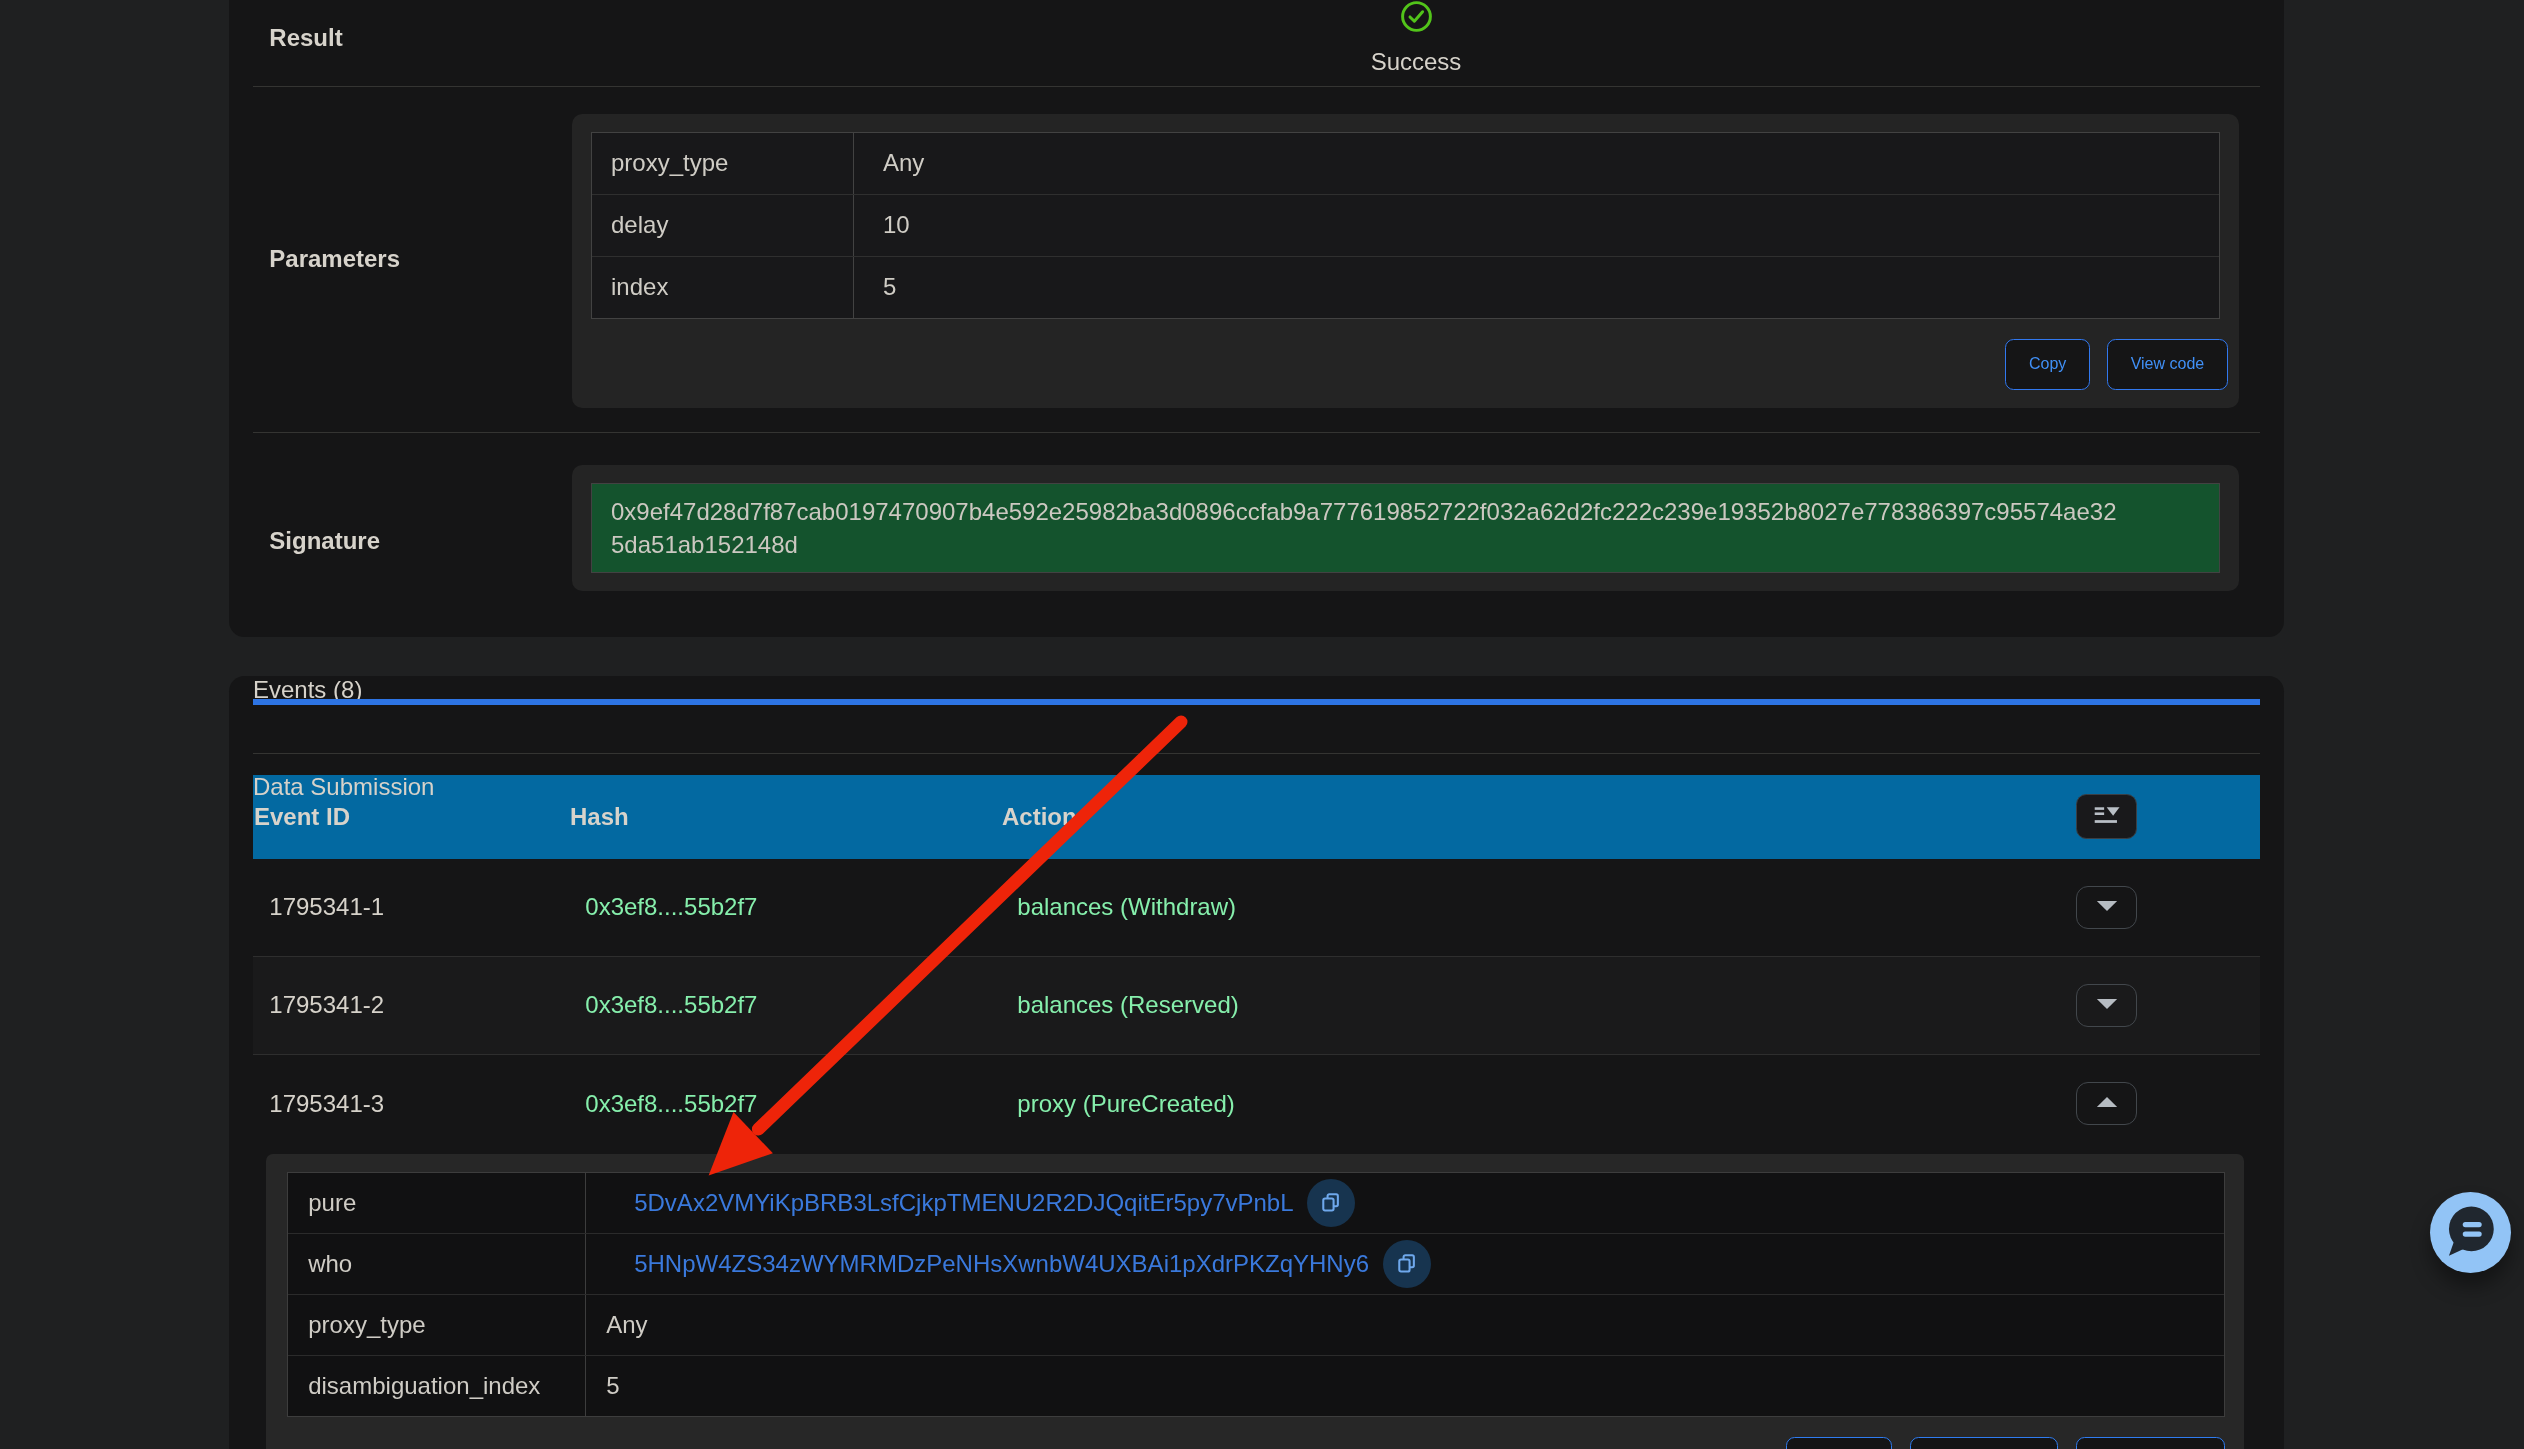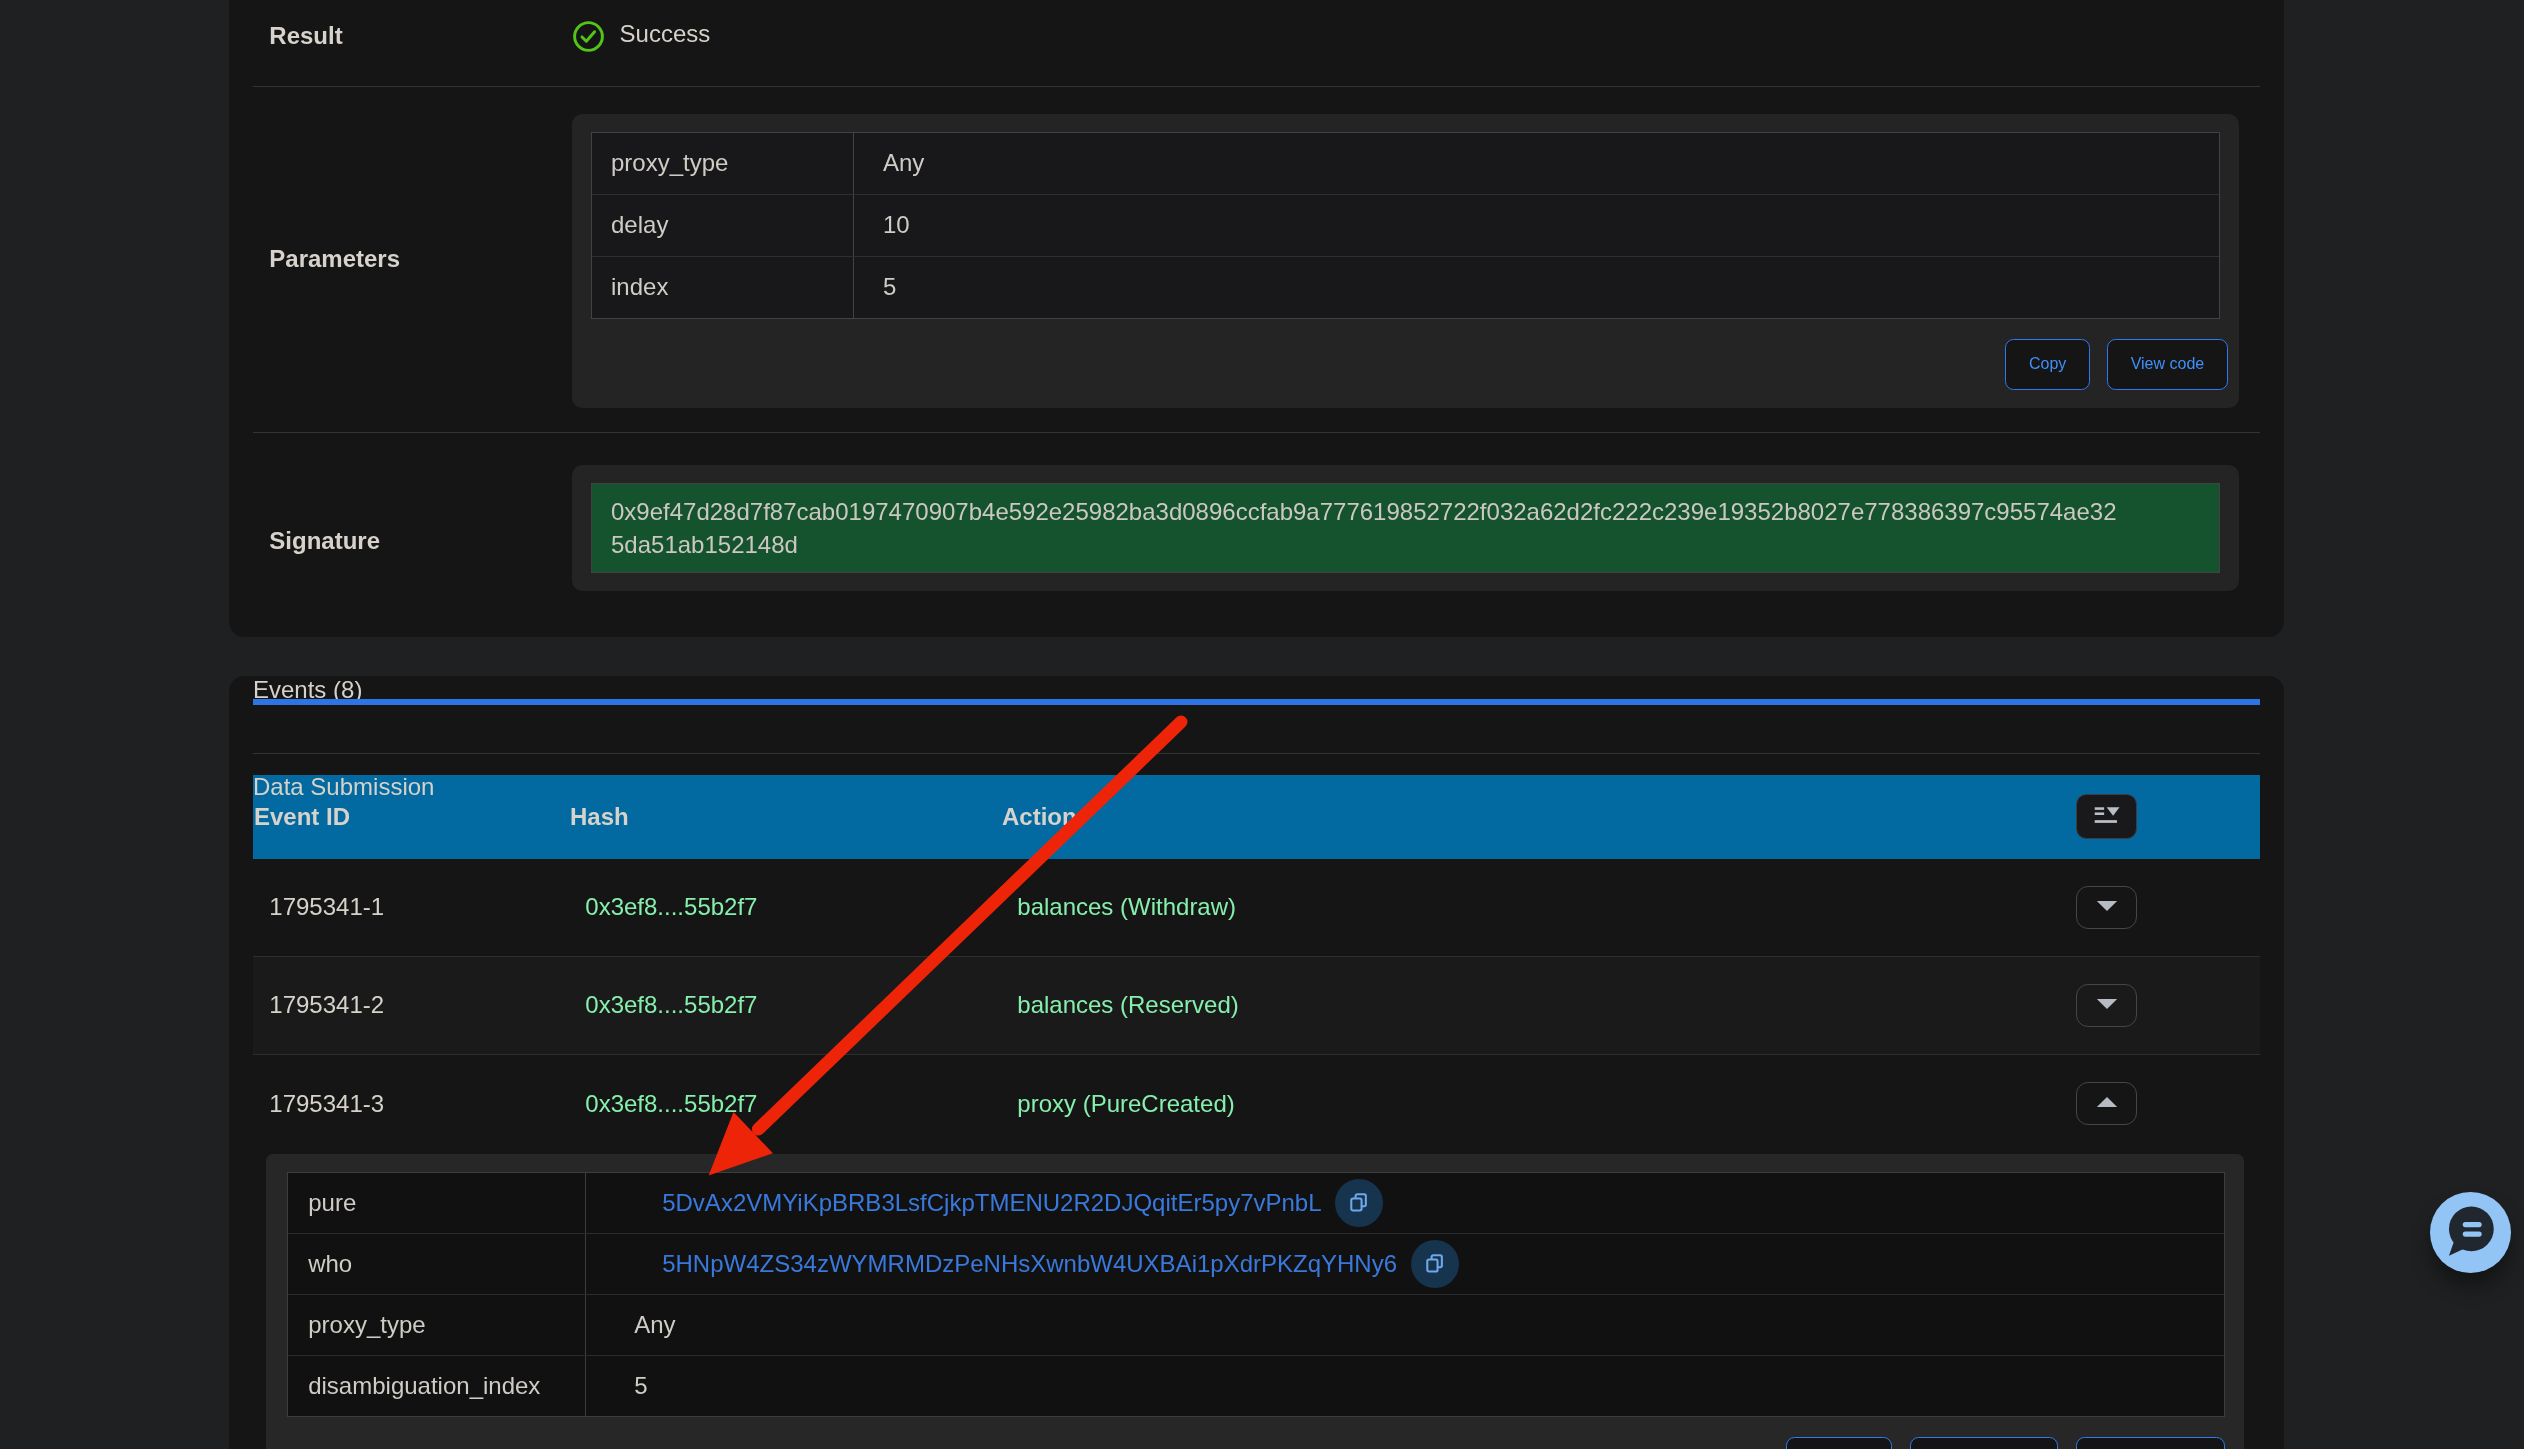--- a/index.html
+++ b/index.html
@@ -8,21 +8,21 @@
   .card{position:absolute;left:229px;width:2055px;background:#151516;border-radius:15.4px;
         padding:0 24px;box-sizing:border-box;}
   .card1{top:-22px;height:659px;padding-top:22px;}
   .card2{top:676px;height:840px;}
 
   
   .frow{display:grid;grid-template-columns:319px 1fr;align-items:center;}
   .result-row{height:72px;padding-bottom:13.7px;}
   .flabel{padding-left:16.3px;font-weight:700;color:#d7d3cb;}
   .hdiv{height:0.9px;background:#343432;}
-  .success-wrap{display:flex;gap:14.6px;}
+  .success-wrap{display:flex;align-items:center;gap:14.6px;flex-direction:column;}
   .check-icon{width:33px;height:33px;display:inline-flex;}
 
   .params-row{min-height:345px;}
   .sig-row{min-height:217px;}
 
   .panel{background:#242424;border-radius:10.3px;padding:18px 19px;box-sizing:border-box;margin-right:21.4px;}
   .params-panel{margin-top:26.6px;margin-bottom:23px;}
   .kv-table{border:0.9px solid #424242;background:#18181a;}
   .kv-row{display:grid;grid-template-columns:262px 1fr;height:61px;align-items:stretch;}
   .kv-row + .kv-row{border-top:0.9px solid #2f2f2f;}
@@ -51,21 +51,21 @@
         padding-left:16.3px;height:98px;box-sizing:border-box;}
   .erow.alt{background:#1a1a1b;}
   .erow.sep{border-bottom:0.9px solid #2e2e2e;}
   .link{color:#86efac;cursor:pointer;text-decoration:none;}
   .expander{width:61px;height:43px;border-radius:12px;border:1.7px solid #42474c;background:transparent;
             display:flex;align-items:center;justify-content:center;cursor:pointer;}
 
   .detail-box{margin:1.7px 16.3px 0 13px;background:#272727;border-radius:6.9px;
               padding:18px 19px 20px 20.6px;}
   .detail-table{border:0.9px solid #3d3d3d;background:#111112;}
-  .drow{display:grid;grid-template-columns:298px 1fr;height:60px;align-items:stretch;gap:28px;}
+  .drow{display:grid;grid-template-columns:298px 1fr;height:60px;align-items:stretch;}
   .drow + .drow{border-top:0.9px solid #2b2b2b;}
   .dkey{padding-left:20.6px;display:flex;align-items:center;border-right:0.9px solid #3d3d3d;color:#cfccc5;}
   .dval{padding-left:20.6px;display:flex;align-items:center;gap:13.7px;color:#cfccc5;}
   .addr{color:#3a79dc;cursor:pointer;margin-left:28px;}
   .copychip{width:48px;height:48px;border-radius:50%;background:#17344f;border:none;
             display:flex;align-items:center;justify-content:center;cursor:pointer;flex:0 0 auto;}
   .detail-actions{display:flex;justify-content:flex-end;gap:18px;margin-top:20px;}
   .pbtn{height:53px;border-radius:8.6px;border:1.7px solid #2f7cf0;background:#141416;cursor:pointer;}
   .pbtn:nth-child(1){width:106px;}
   .pbtn:nth-child(2){width:148px;}

